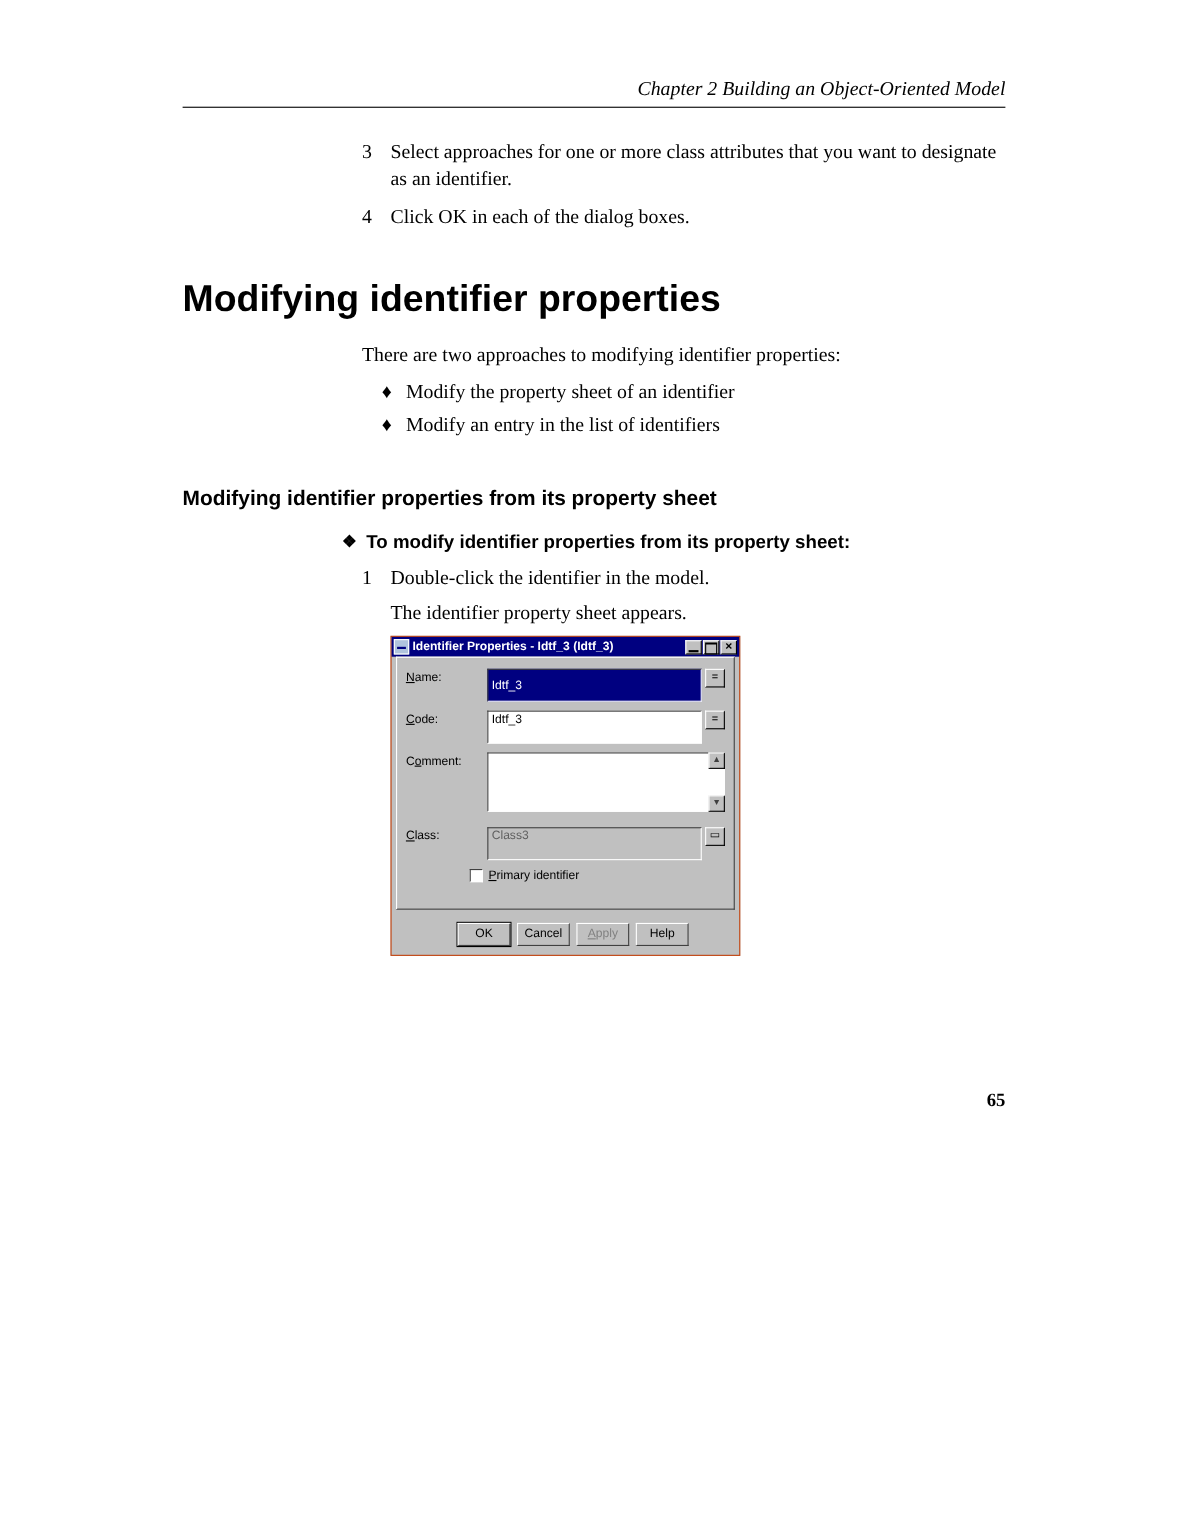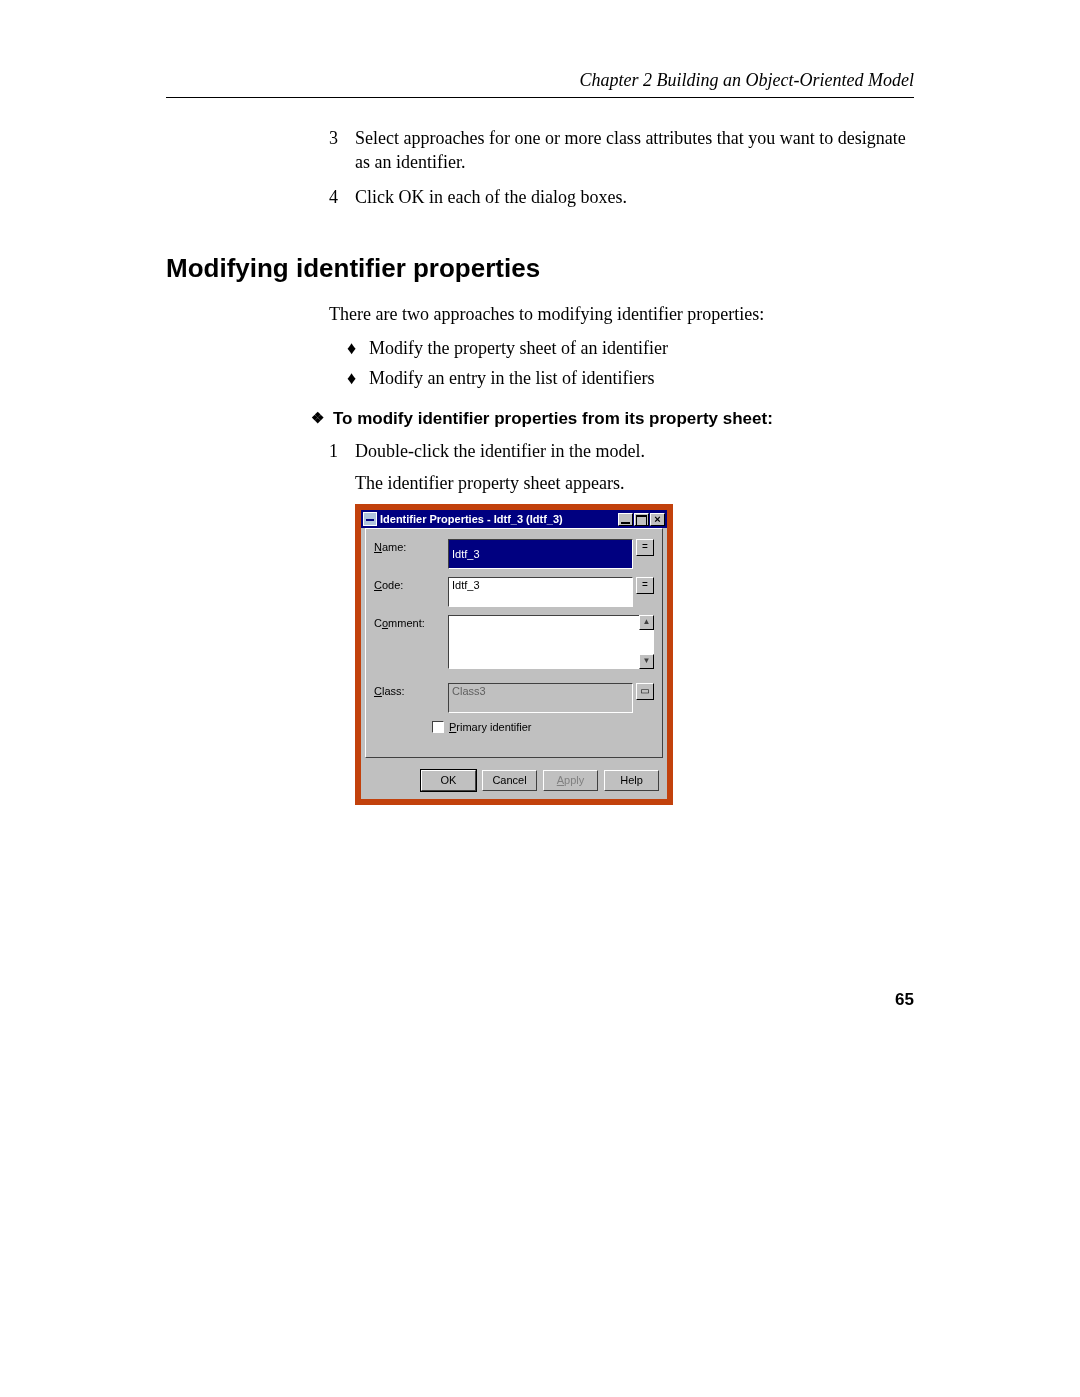--- a/index.html
+++ b/index.html
@@ -25,21 +25,21 @@
     border-bottom: 1.5px solid #000;
     margin-bottom: 28px;
   }
   .content-indent { margin-left: 163px; }
   .step { display: flex; margin-bottom: 10px; font-size: 18px; line-height: 1.35; }
   .step-num { width: 26px; flex: none; }
   .step-text { flex: 1; }
   .h1 {
     font-family: Arial, Helvetica, sans-serif;
     font-weight: bold;
-    font-size: 26px;
+    font-size: 34px;
     margin-top: 44px;
     margin-bottom: 18px;
   }
   .para { font-size: 18px; line-height: 1.35; margin-bottom: 10px; }
   .bullets { margin-left: 18px; }
   .bullet { display: flex; font-size: 18px; line-height: 1.35; margin-bottom: 6px; }
   .bullet-mark { width: 22px; flex: none; }
   .h2 {
     font-family: Arial, Helvetica, sans-serif;
     font-weight: bold;
@@ -47,29 +47,29 @@
     margin-top: 44px;
     margin-bottom: 16px;
   }
   .proc-head { display: flex; font-family: Arial, Helvetica, sans-serif; font-weight: bold; font-size: 17px; margin-top: 18px; margin-bottom: 10px; margin-left: -18px; }
   .proc-mark { width: 22px; flex: none; font-size: 15px; }
   .substep-text { font-size: 18px; margin-left: 26px; margin-bottom: 10px; }
   .page-num {
     position: absolute;
     right: 0;
     top: 920px;
-    font-family: Liberation Sans, sans-serif;
+    font-family: Liberation Serif, serif;
     font-weight: bold;
     font-size: 17px;
   }
 
   
   .dialog {
     width: 318px;
-    border: 6px solid #c2410c;
+    border: 1px solid #c2410c;
     background: #c0c0c0;
     font-family: "MS Sans Serif", Tahoma, Arial, sans-serif;
     font-size: 11px;
     margin-left: 26px;
     margin-top: 6px;
   }
   .titlebar {
     display: flex;
     align-items: center;
     background: #000080;
@@ -159,21 +159,21 @@
   .checkbox-row { display: flex; align-items: center; margin-left: 58px; margin-top: 4px; }
   .checkbox {
     width: 12px; height: 12px; background: #fff;
     border: 1px solid #808080;
     border-top-color: #404040; border-left-color: #404040;
     border-right-color: #fff; border-bottom-color: #fff;
     margin-right: 5px;
   }
   .dlg-buttons { display: flex; gap: 6px; padding: 6px 8px 8px 60px; }
   .dlg-btn {
-    width: 58px; height: 21px;
+    width: 48px; height: 21px;
     background: #c0c0c0;
     border: 1px solid #000;
     border-top-color: #fff; border-left-color: #fff;
     border-right-color: #404040; border-bottom-color: #404040;
     font-size: 11px; text-align: center; line-height: 18px;
   }
   .dlg-btn.default { box-shadow: 0 0 0 1px #000; }
   .dlg-btn.disabled { color: #808080; }
 </style>
 </head>
@@ -202,20 +202,21 @@
         <div class="bullet-mark">♦</div>
         <div>Modify the property sheet of an identifier</div>
       </div>
       <div class="bullet">
         <div class="bullet-mark">♦</div>
         <div>Modify an entry in the list of identifiers</div>
       </div>
     </div>
   </div>
 
+  <div class="h2">Modifying identifier properties from its property sheet</div>
 
   <div class="content-indent">
 
     <div class="proc-head">
       <div class="proc-mark">❖</div>
       <div>To modify identifier properties from its property sheet:</div>
     </div>
 
     <div class="step">
       <div class="step-num">1</div>

